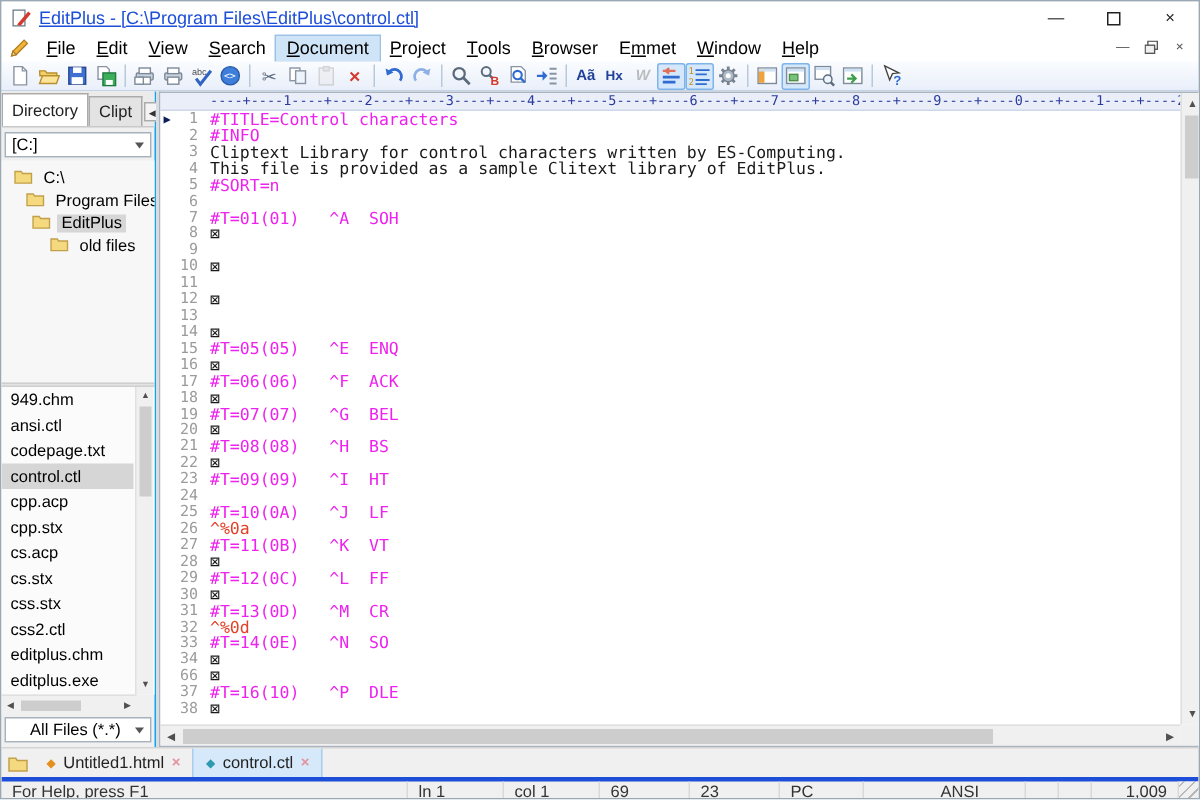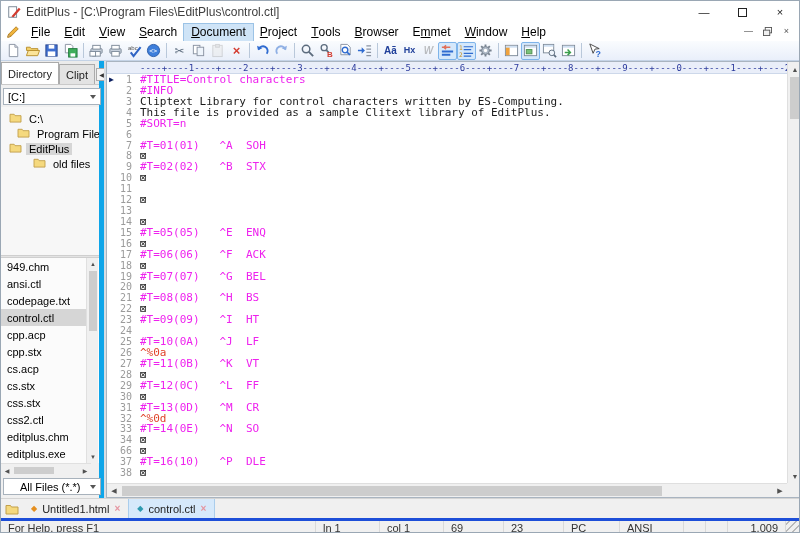--- a/index.html
+++ b/index.html
@@ -5,21 +5,21 @@
   * { margin:0; padding:0; box-sizing:border-box; }
   html,body { width:800px; height:533px; overflow:hidden; background:#fff;
               font-family:"Liberation Sans", sans-serif; }
   #win { position:relative; width:800px; height:533px; background:#fff;
          border:1px solid #9aa7b4; overflow:hidden; }
 
   
   #titlebar { position:absolute; left:0; top:0; width:100%; height:22px;
               background:#fff; display:flex; align-items:center; }
   #titlebar .appicon { margin:0 5px 0 6px; display:inline-flex; }
-  #titlebar .title { font-size:12px; color:#404040; }
+  #titlebar .title { font-size:12px; color:#1d4ed8;text-decoration:underline; }
   #wincontrols { position:absolute; right:0; top:0; height:22px; display:flex; }
   .wcbtn { width:38px; height:22px; display:flex; align-items:center; justify-content:center;
            font-size:11px; color:#222; cursor:default; }
   .wcbtn .sq { width:9px; height:9px; border:1px solid #222; display:inline-block; }
 
   
   #menubar { position:absolute; left:0; top:22px; width:100%; height:18px; background:#fff;
              display:flex; align-items:center; font-size:12px; }
   #menubar .pencil { margin:0 4px 0 5px; display:inline-flex; }
   .menu-item { padding:1px 7px; height:17px; display:flex; align-items:center; color:#000; }
@@ -38,21 +38,21 @@
   .tb-btn.pressed { background:#d5e8fb; border-color:#7eb4ea; }
   .tb-btn.disabled { opacity:.45; filter:grayscale(1); }
   .tb-sep { width:1px; height:15px; background:#b9c8da; margin:0 3px; }
   .gl { font-size:12px; line-height:1; }
 
   
   #main { position:absolute; left:0; top:60px; width:800px; height:437px; background:#f0f0f0; }
 
   
   #sidebar { position:absolute; left:0; top:0; width:103px; height:437px; background:#f0f0f0;
-             border-right:5px solid #0ea5e9; font-size:11px; }
+             border-right:1px solid #0ea5e9; font-size:11px; }
   #sbtabs { position:absolute; left:0; top:0; width:100%; height:24px; display:flex;
             align-items:flex-end; border-bottom:1px solid #c9c9c9; background:#ebebeb; }
   .sbtab { height:20px; padding:0 6px; display:flex; align-items:center; font-size:11px;
            border:1px solid #ababab; border-bottom:none; background:#e3e3e3; color:#222; }
   .sbtab.active { background:#fff; height:22px; }
   .sbarrows { margin-left:1px; display:flex; gap:1px; padding-bottom:3px; }
   .sbarrow { width:11px; height:13px; border:1px solid #ababab; background:#f4f4f4;
              font-size:6px; color:#333; display:flex; align-items:center; justify-content:center; }
   .selbox { position:absolute; left:2px; width:98px; height:17px; background:#fff;
             border:1px solid #a8b2bc; display:flex; align-items:center; padding:0 4px;
@@ -388,21 +388,21 @@
                 <path d="M1 2.5h4.5l1 1.5H13v7H1z" fill="#f5d97e" stroke="#c2a04b"></path>
               </svg></span>
             <span class="lbl">C:\</span>
           </div>
           <div class="trow" style="padding-left: 16px;">
             <span><svg viewBox="0 0 14 12" width="13" height="11">
                 <path d="M1 2.5h4.5l1 1.5H13v7H1z" fill="#f5d97e" stroke="#c2a04b"></path>
               </svg></span>
             <span class="lbl">Program Files</span>
           </div>
-          <div class="trow sel" style="padding-left: 8px;">
+          <div class="trow sel" style="padding-left: 20px;">
             <span><svg viewBox="0 0 14 12" width="13" height="11">
                 <path d="M1 2.5h4.5l1 1.5H13v7H1z" fill="#f5d97e" stroke="#c2a04b"></path>
               </svg></span>
             <span class="lbl">EditPlus</span>
           </div>
           <div class="trow" style="padding-left: 32px;">
             <span><svg viewBox="0 0 14 12" width="13" height="11">
                 <path d="M1 2.5h4.5l1 1.5H13v7H1z" fill="#f5d97e" stroke="#c2a04b"></path>
               </svg></span>
             <span class="lbl">old files</span>
@@ -444,21 +444,21 @@
       <div id="ruler">----+----1----+----2----+----3----+----4----+----5----+----6----+----7----+----8----+----9----+----0----+----1----+----2----+----3----+----4</div>
       <div id="code">
           <div class="cl"><span class="cmargin">▶</span><span class="cln">1</span><span class="ctx m">#TITLE=Control characters</span></div>
           <div class="cl"><span class="cmargin"></span><span class="cln">2</span><span class="ctx m">#INFO</span></div>
           <div class="cl"><span class="cmargin"></span><span class="cln">3</span><span class="ctx k">Cliptext Library for control characters written by ES-Computing.</span></div>
           <div class="cl"><span class="cmargin"></span><span class="cln">4</span><span class="ctx k">This file is provided as a sample Clitext library of EditPlus.</span></div>
           <div class="cl"><span class="cmargin"></span><span class="cln">5</span><span class="ctx m">#SORT=n</span></div>
           <div class="cl"><span class="cmargin"></span><span class="cln">6</span><span class="ctx k"></span></div>
           <div class="cl"><span class="cmargin"></span><span class="cln">7</span><span class="ctx m">#T=01(01)	^A	SOH</span></div>
           <div class="cl"><span class="cmargin"></span><span class="cln">8</span><span class="ctx k">⊠</span></div>
-          <div class="cl"><span class="cmargin"></span><span class="cln">9</span><span class="ctx m">#T=02(02)	^B	STX</span></div>
+          <div class="cl"><span class="cmargin"></span><span class="cln">9</span></div>
           <div class="cl"><span class="cmargin"></span><span class="cln">10</span><span class="ctx k">⊠</span></div>
           <div class="cl"><span class="cmargin"></span><span class="cln">11</span></div>
           <div class="cl"><span class="cmargin"></span><span class="cln">12</span><span class="ctx k">⊠</span></div>
           <div class="cl"><span class="cmargin"></span><span class="cln">13</span></div>
           <div class="cl"><span class="cmargin"></span><span class="cln">14</span><span class="ctx k">⊠</span></div>
           <div class="cl"><span class="cmargin"></span><span class="cln">15</span><span class="ctx m">#T=05(05)	^E	ENQ</span></div>
           <div class="cl"><span class="cmargin"></span><span class="cln">16</span><span class="ctx k">⊠</span></div>
           <div class="cl"><span class="cmargin"></span><span class="cln">17</span><span class="ctx m">#T=06(06)	^F	ACK</span></div>
           <div class="cl"><span class="cmargin"></span><span class="cln">18</span><span class="ctx k">⊠</span></div>
           <div class="cl"><span class="cmargin"></span><span class="cln">19</span><span class="ctx m">#T=07(07)	^G	BEL</span></div>
@@ -516,21 +516,21 @@
   </div>
 
   <div id="statusbar">
     <div class="sseg first">For Help, press F1</div>
     <div id="ssegs" style="display:flex;height:100%">
         <div class="sseg" style="width: 64px;">ln 1</div>
         <div class="sseg" style="width: 64px;">col 1</div>
         <div class="sseg" style="width: 60px;">69</div>
         <div class="sseg" style="width: 60px;">23</div>
         <div class="sseg" style="width: 56px;">PC</div>
-        <div class="sseg" style="width: 64px;">ANSI</div>
+        <div class="sseg" style="width: 64px; margin-left: 44px;">ANSI</div>
         <div class="sseg" style="width: 22px;"></div>
         <div class="sseg" style="width: 22px;"></div>
         <div class="sseg num" style="width: 58px;">1,009</div>
       </div>
     <div id="grip"></div>
   </div>
 
 </div>
 
 </body></html>

